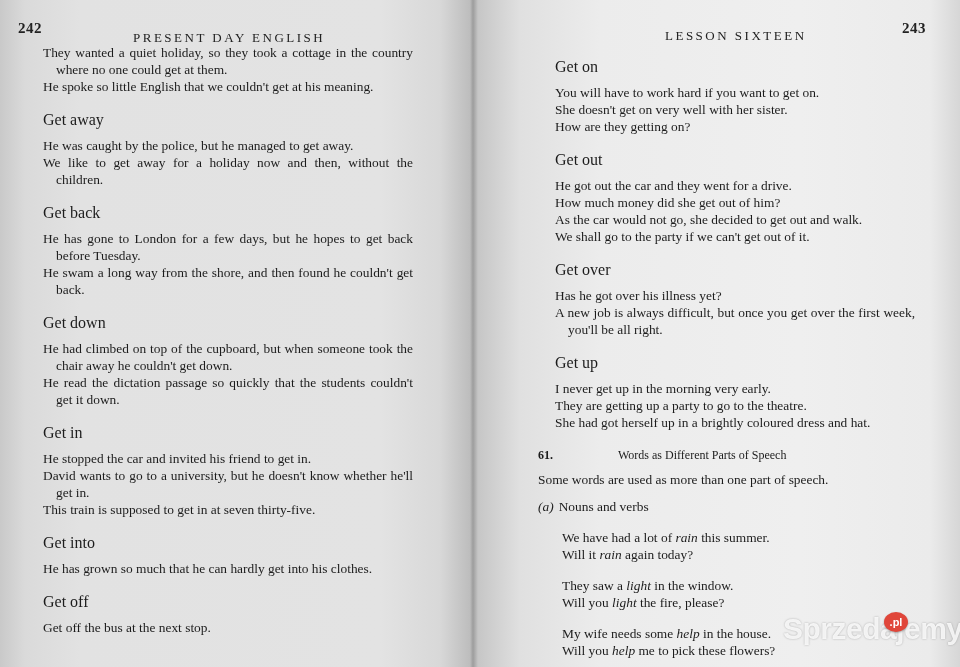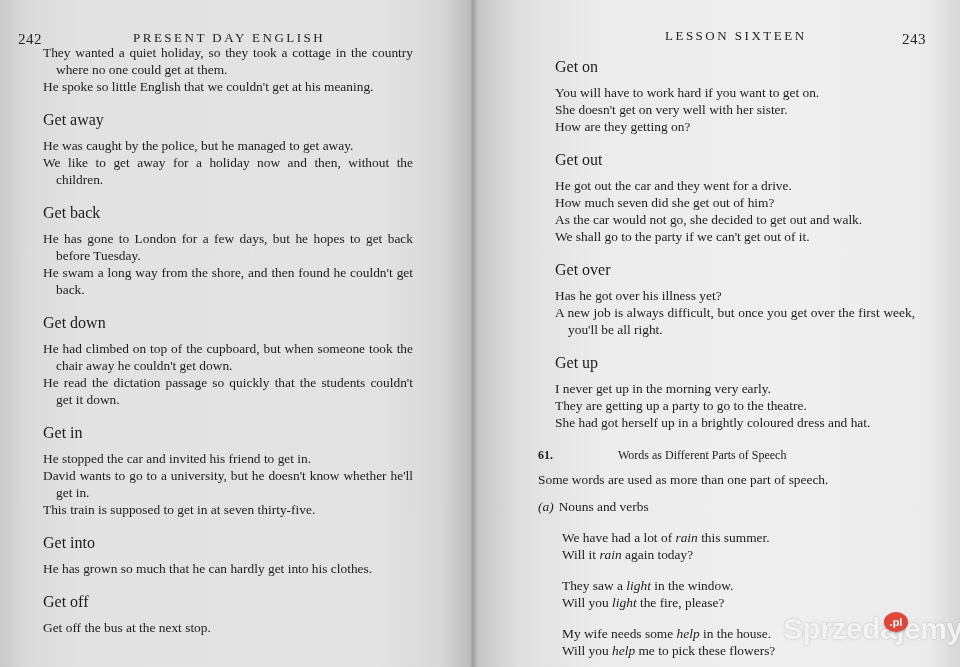--- a/index.html
+++ b/index.html
@@ -26,24 +26,23 @@
       position: absolute;
       top: 0;
       height: 667px;
     }
     .page.left { left: 0; width: 472px; }
     .page.right { left: 474px; width: 486px; }
 
     .page-number {
       position: absolute;
       font-size: 15px;
-      font-weight: normal;
+      font-weight: bold;
       letter-spacing: 0.5px;
       color: #222;
-      margin-top: 11px;
     }
     .left .page-number { left: 18px; top: 20px; }
     .right .page-number { left: 428px; top: 20px; text-align: right; }
 
     .running-head {
       position: absolute;
       font-size: 13px;
       letter-spacing: 2.5px;
       font-variant: small-caps;
       text-transform: uppercase;
@@ -179,21 +178,21 @@
       <div class="section">
         <p class="section-heading">Get on</p>
         <p class="example">You will have to work hard if you want to get on.</p>
         <p class="example">She doesn't get on very well with her sister.</p>
         <p class="example">How are they getting on?</p>
       </div>
 
       <div class="section">
         <p class="section-heading">Get out</p>
         <p class="example">He got out the car and they went for a drive.</p>
-        <p class="example">How much seven did she get out of him?</p>
+        <p class="example">How much money did she get out of him?</p>
         <p class="example">As the car would not go, she decided to get out and walk.</p>
         <p class="example">We shall go to the party if we can't get out of it.</p>
       </div>
 
       <div class="section">
         <p class="section-heading">Get over</p>
         <p class="example">Has he got over his illness yet?</p>
         <p class="example">A new job is always difficult, but once you get over the first week, you'll be all right.</p>
       </div>
 

